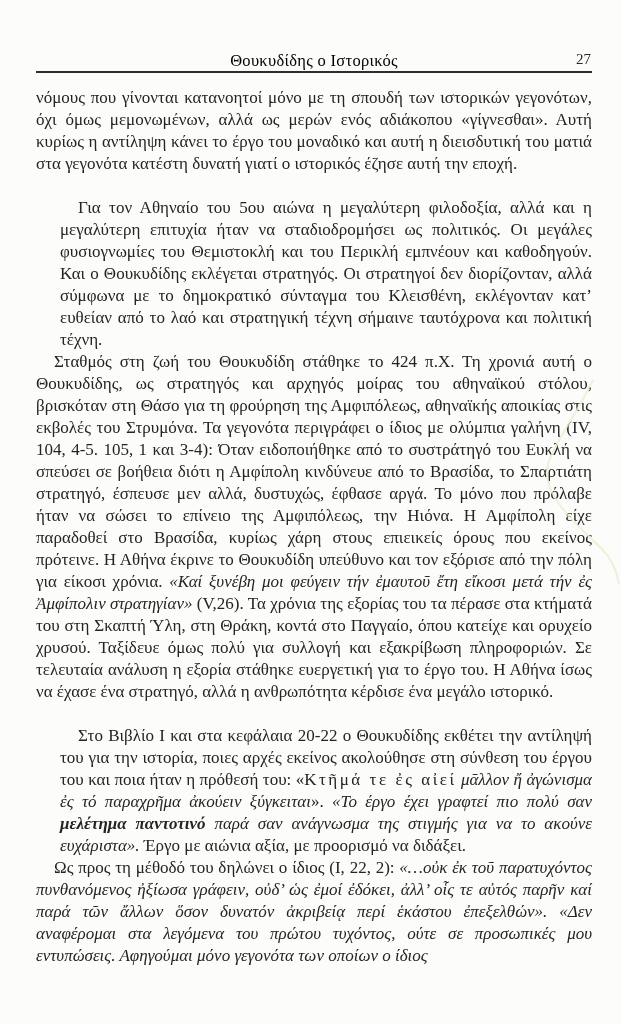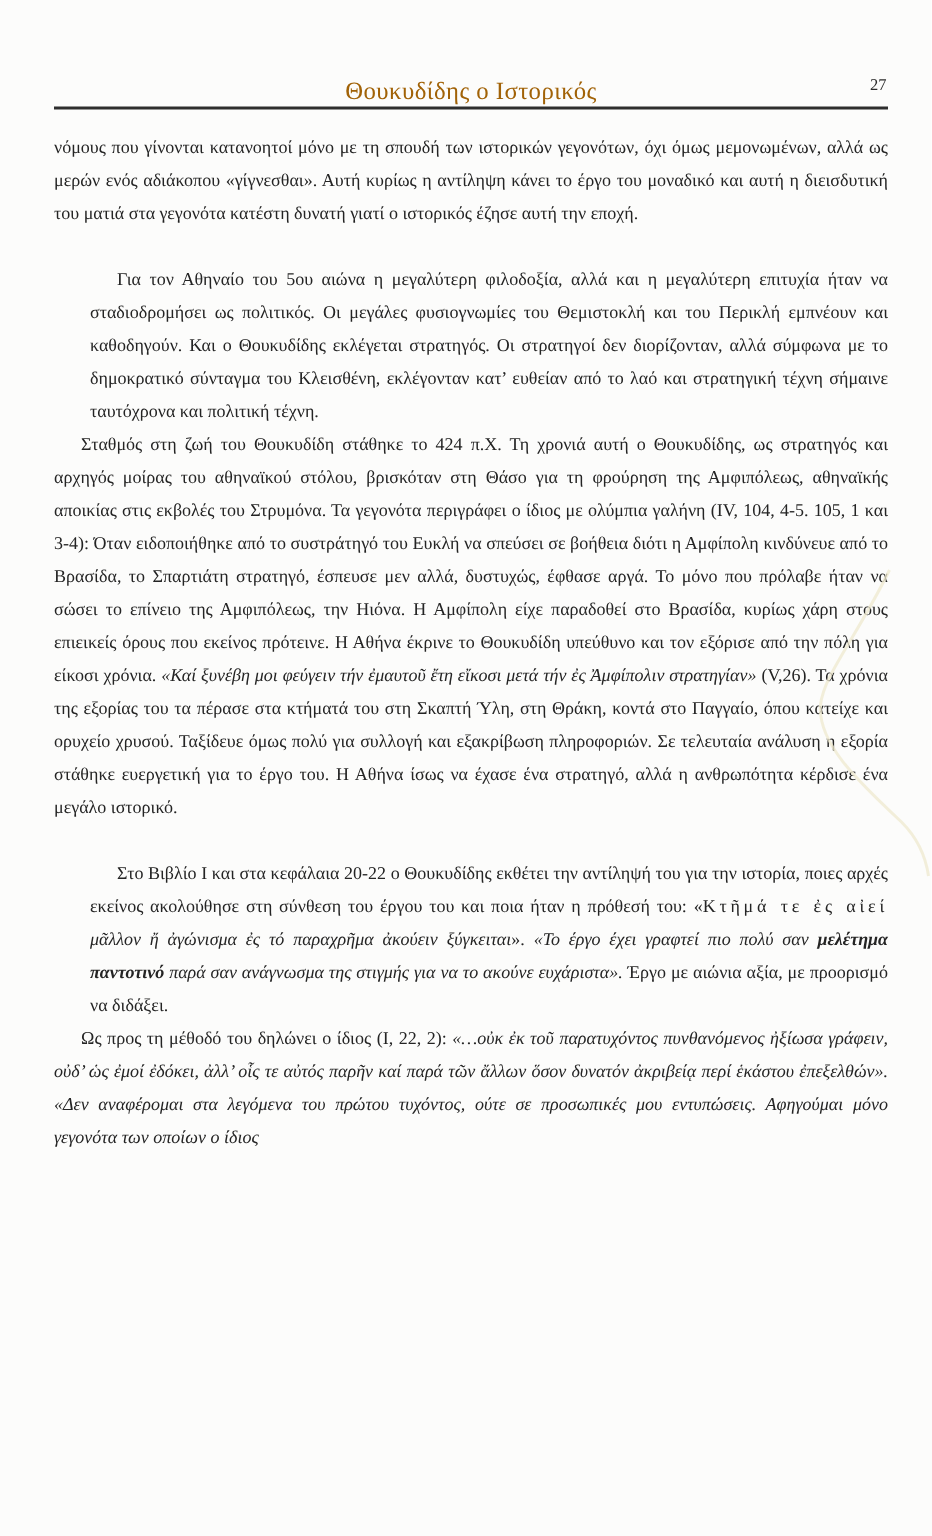--- a/index.html
+++ b/index.html
@@ -26,36 +26,36 @@
     border-bottom: 2px solid #2e2e2e;
   }
   .running-title {
     position: absolute;
     left: 0;
     right: 0;
     top: 0;
     text-align: center;
     font-size: 16.5px;
     letter-spacing: 0.3px;
-    color: #a16207;
+    color: #000000;
   }
   .page-number {
     position: absolute;
     right: 1px;
     top: 0;
-    font-size: 11px;
+    font-size: 15px;
     color: #2b2b2b;
   }
   
   .body-text {
     position: absolute;
     left: 36px;
     top: 87px;
     width: 556px;
-    font-size: 12px;
+    font-size: 17px;
     line-height: 22px;
     text-align: justify;
     hyphens: auto;
     -webkit-hyphens: auto;
   }
   .body-text p {
     margin: 0;
     padding: 0;
   }
   .body-text p.indent { text-indent: 18px; }

